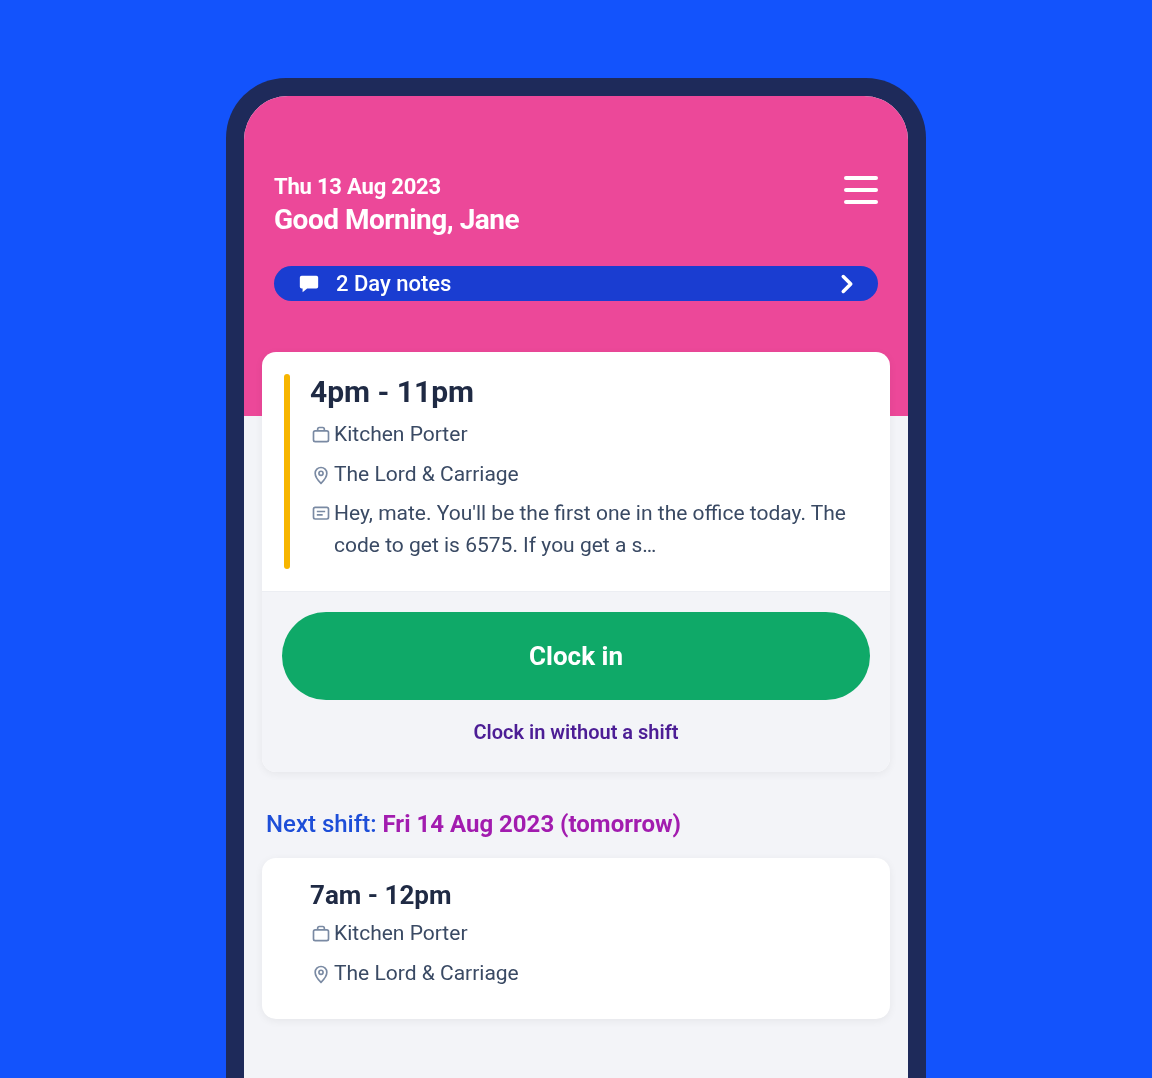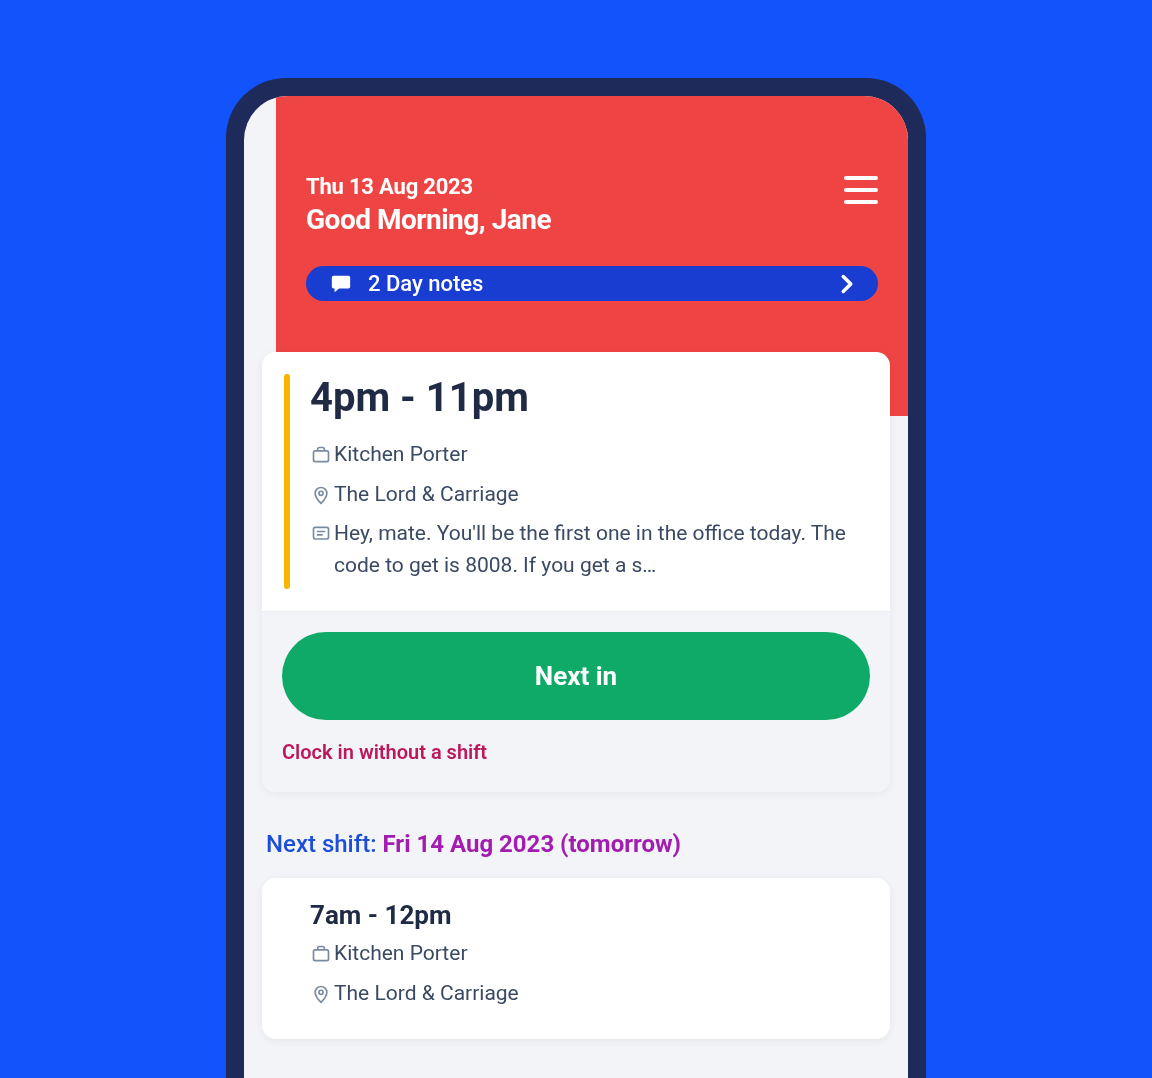--- a/index.html
+++ b/index.html
@@ -23,25 +23,24 @@
   }
   .screen {
     width: 100%;
     height: 100%;
     background: #f3f4f8;
     border-radius: 44px;
     overflow: hidden;
     position: relative;
   }
   .header-bg {
-    background: #ef4444;
+    background: #ec4899;
     padding: 78px 30px 0 30px;
     position: relative;
     height: 320px;
-    margin-left: 32px;
   }
   .date {
     color: #ffffff;
     font-size: 22px;
     font-weight: 700;
     letter-spacing: -0.2px;
     margin-bottom: 4px;
   }
   .greeting {
     color: #ffffff;
@@ -117,23 +116,23 @@
     flex: 1;
     min-width: 0;
   }
   .shift-label {
     color: #3a4a64;
     font-size: 22px;
     margin-bottom: 6px;
   }
   .shift-time {
     color: #1f2a44;
-    font-size: 40px;
+    font-size: 30px;
     font-weight: 700;
-    margin-bottom: 18px;
+    margin-bottom: 10px;
   }
   .row {
     display: flex;
     align-items: flex-start;
     gap: 2px;
     margin-bottom: 8px;
     color: #3a4a64;
     font-size: 21px;
     line-height: 1.5;
   }
@@ -166,21 +165,22 @@
     font-weight: 700;
     height: 88px;
     border-radius: 999px;
     display: flex;
     align-items: center;
     justify-content: center;
     cursor: pointer;
     margin-bottom: 18px;
   }
   .clock-alt {
-    color: #be185d;
+    text-align: center;
+    color: #4c1d95;
     font-size: 20px;
     font-weight: 600;
     cursor: pointer;
     margin-top: 20px;
   }
   .next-header {
     margin: 38px 0 20px 4px;
     font-size: 24px;
   }
   .next-header .prefix { color: #1d4ed8; font-weight: 500; }
@@ -249,26 +249,26 @@
               </span>
               <span class="row-text">The Lord &amp; Carriage</span>
             </div>
             <div class="row">
               <span class="ic">
                 <svg width="20" height="20" viewBox="0 0 24 24" fill="none" stroke="#7a8aa3" stroke-width="2">
                     <rect x="3" y="4" width="18" height="14" rx="2"></rect>
                     <path d="M7 9h10M7 13h7"></path>
                   </svg>
               </span>
-              <span class="row-text note-text">Hey, mate. You'll be the first one in the office today. The code to get is 8008. If you get a s…</span>
+              <span class="row-text note-text">Hey, mate. You'll be the first one in the office today. The code to get is 6575. If you get a s…</span>
             </div>
           </div>
         </div>
         <div class="actions">
-          <div class="clock-btn">Next in</div>
+          <div class="clock-btn">Clock in</div>
           <div class="clock-alt">Clock in without a shift</div>
         </div>
       </div>
 
       <div class="next-header">
         <span class="prefix">Next shift: </span><span class="value">Fri 14 Aug 2023 (tomorrow)</span>
       </div>
 
       <div class="card2">
         <div class="accent"></div>

